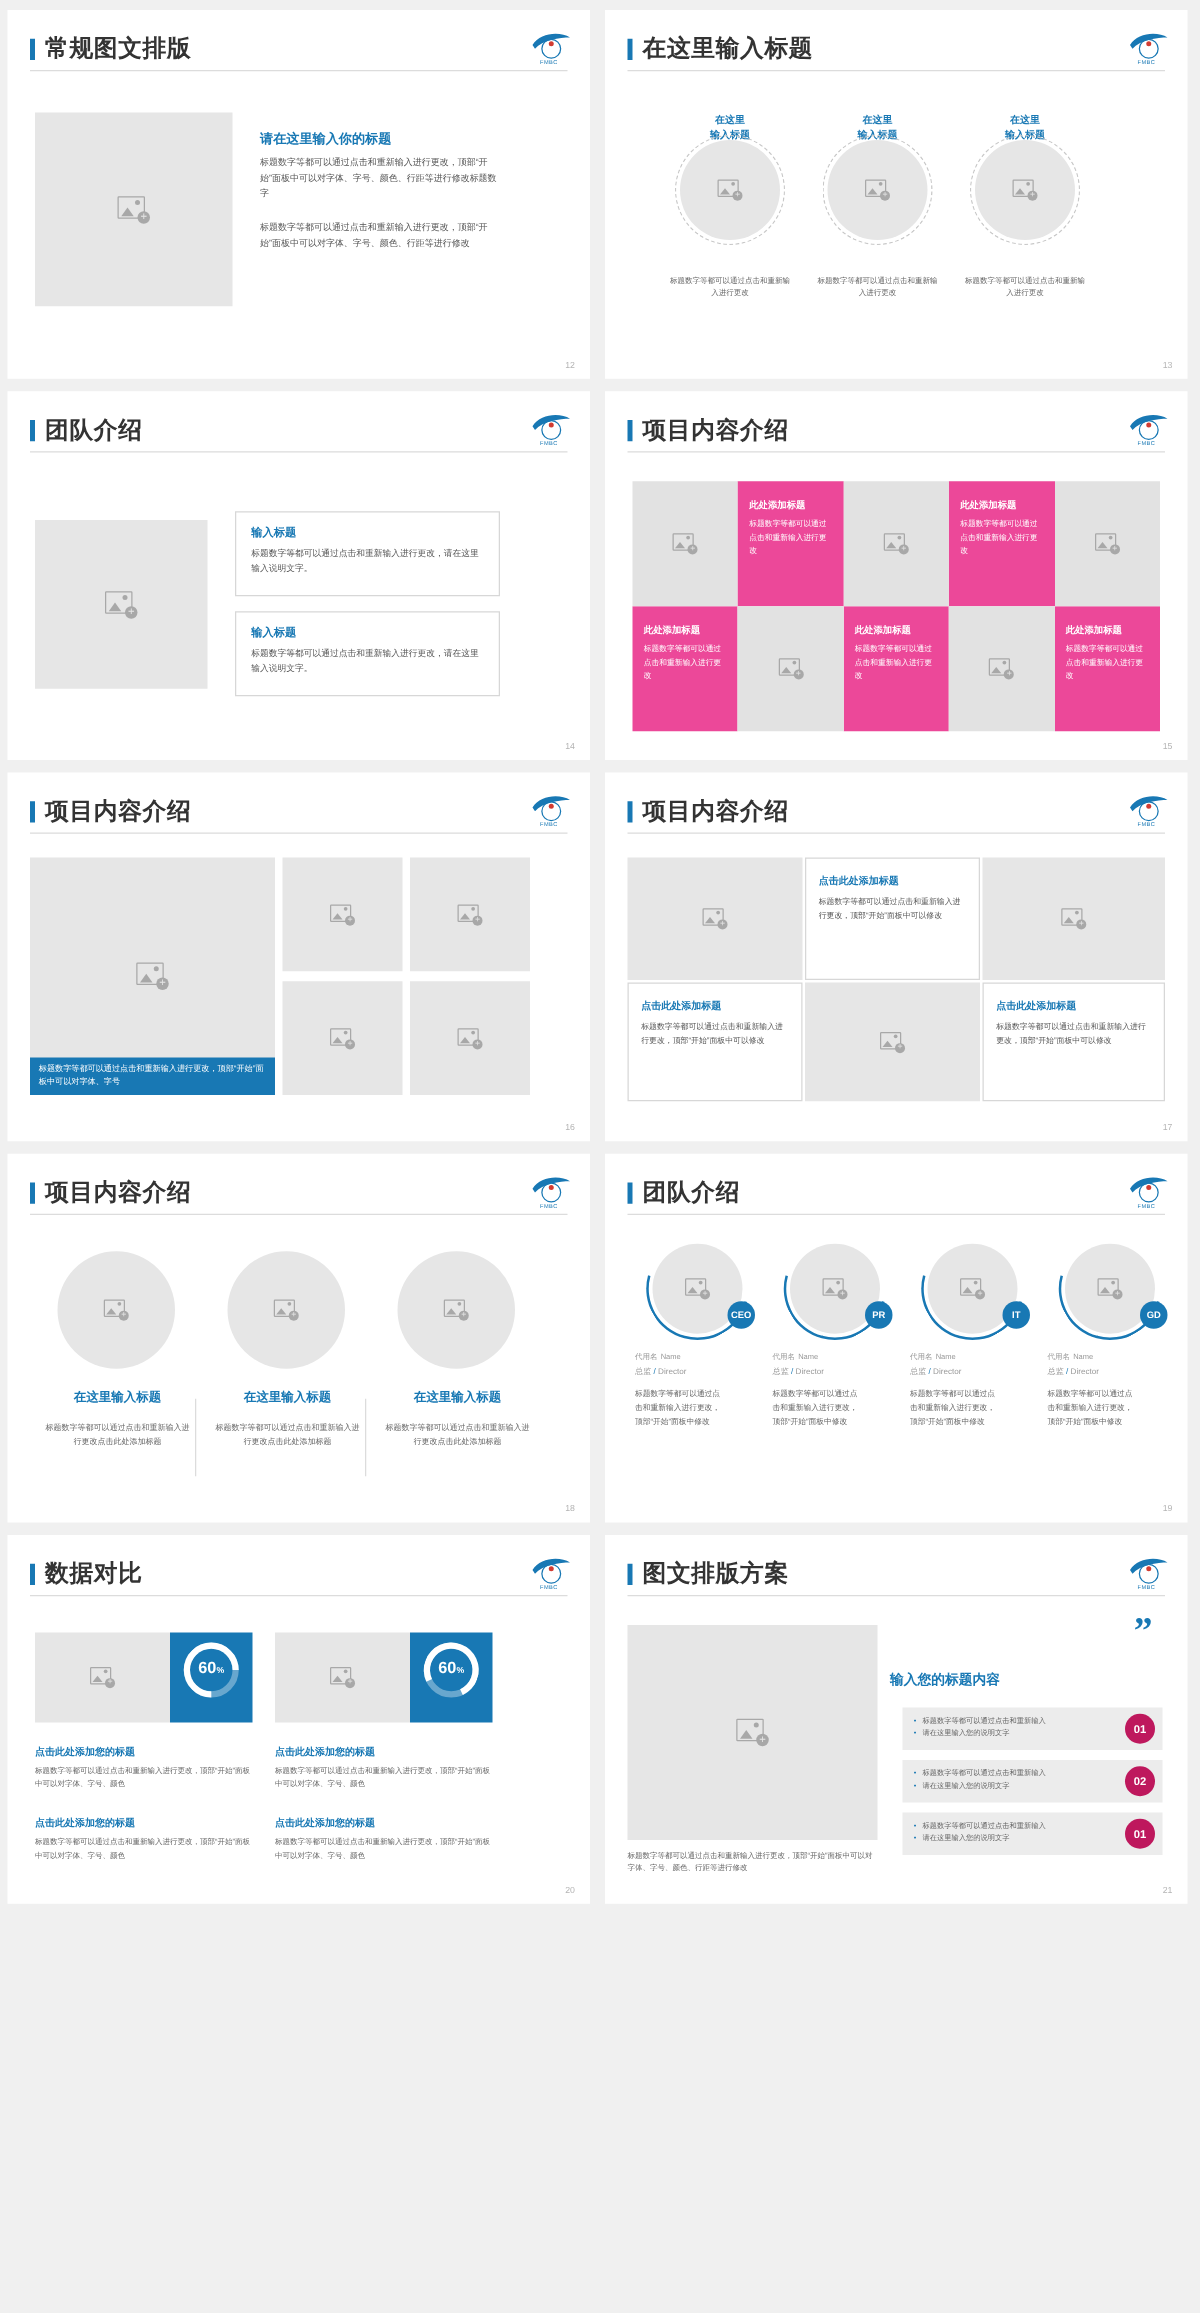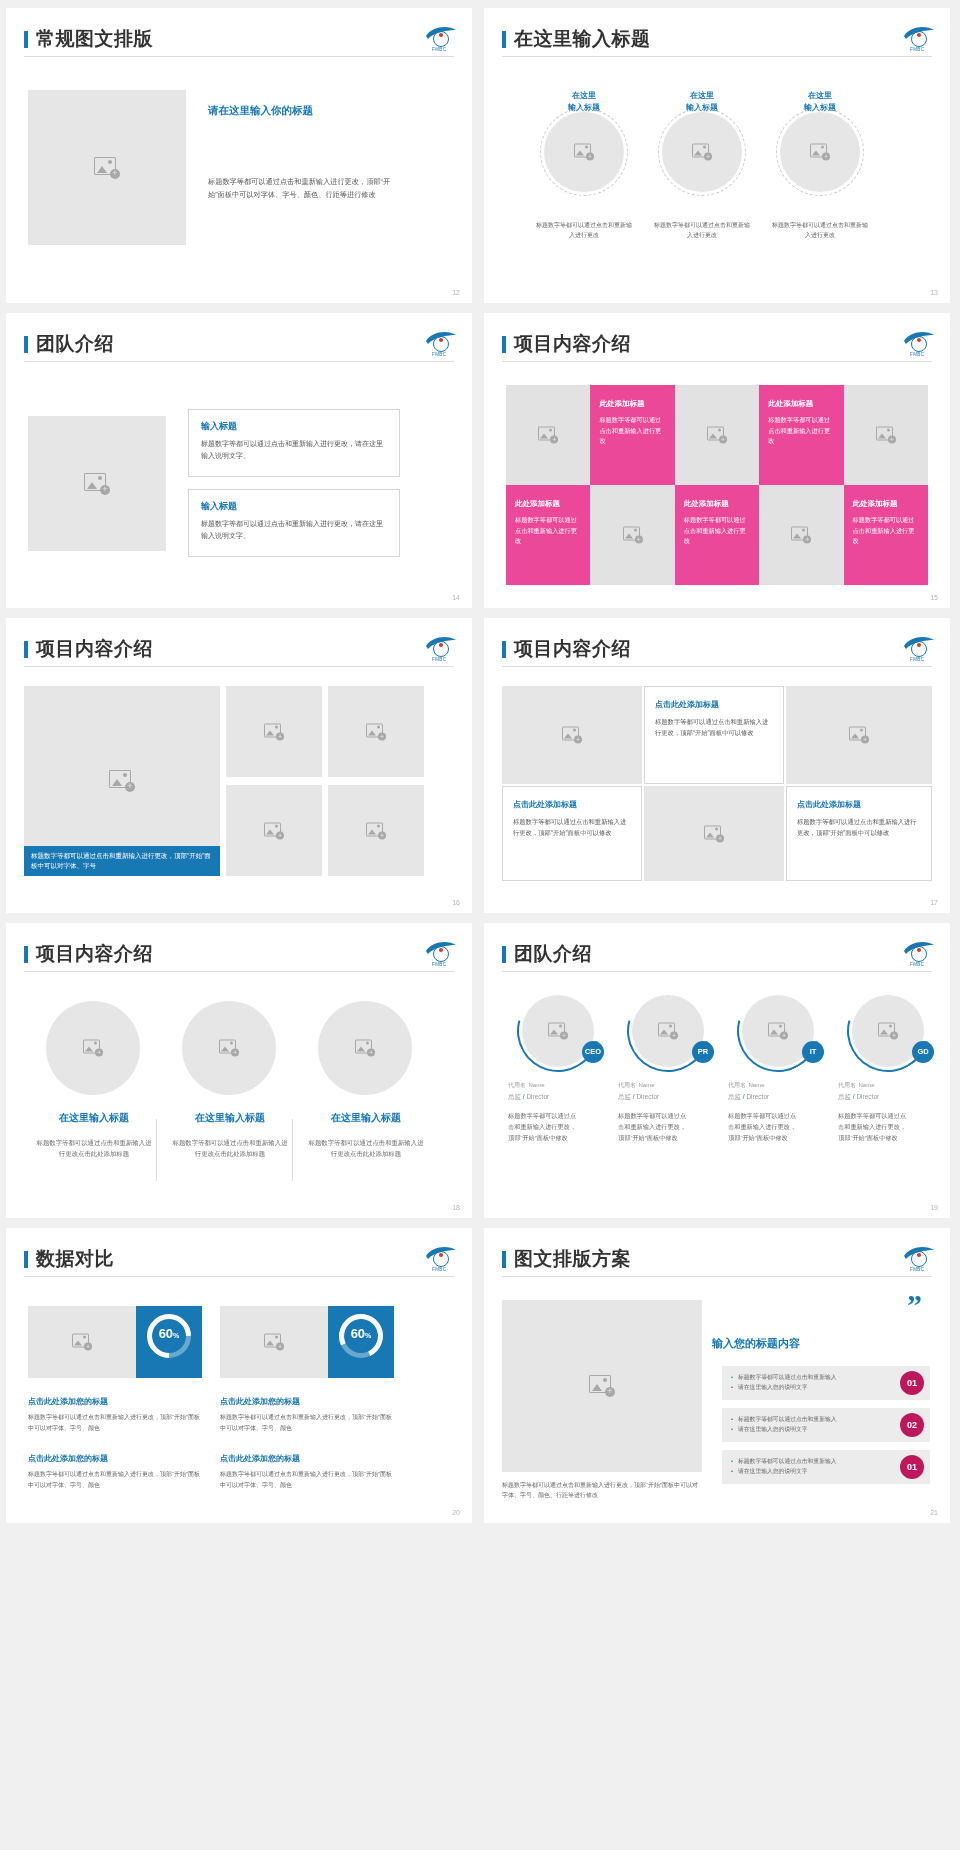--- a/index.html
+++ b/index.html
@@ -205,20 +205,21 @@
 
     <div class="ph s12-img">
       <div class="ph-icon">
         <div class="frame"></div>
           <div class="hill"></div>
           <div class="sun"></div>
           <div class="plus">+</div>
       </div>
     </div>
     <div class="s12-head h-blue">请在这里输入你的标题</div>
+    <div class="s12-p1 body-txt">标题数字等都可以通过点击和重新输入进行更改，顶部“开始”面板中可以对字体、字号、颜色、行距等进行修改标题数字</div>
     <div class="s12-p2 body-txt">标题数字等都可以通过点击和重新输入进行更改，顶部“开始”面板中可以对字体、字号、颜色、行距等进行修改</div>
     <div class="pgno">12</div>
   </div>
 
   <div class="slide">
     <div class="s-title">
       <span class="bar"></span>
       <span>在这里输入标题</span>
     </div>
     <div class="s-rule"></div>

